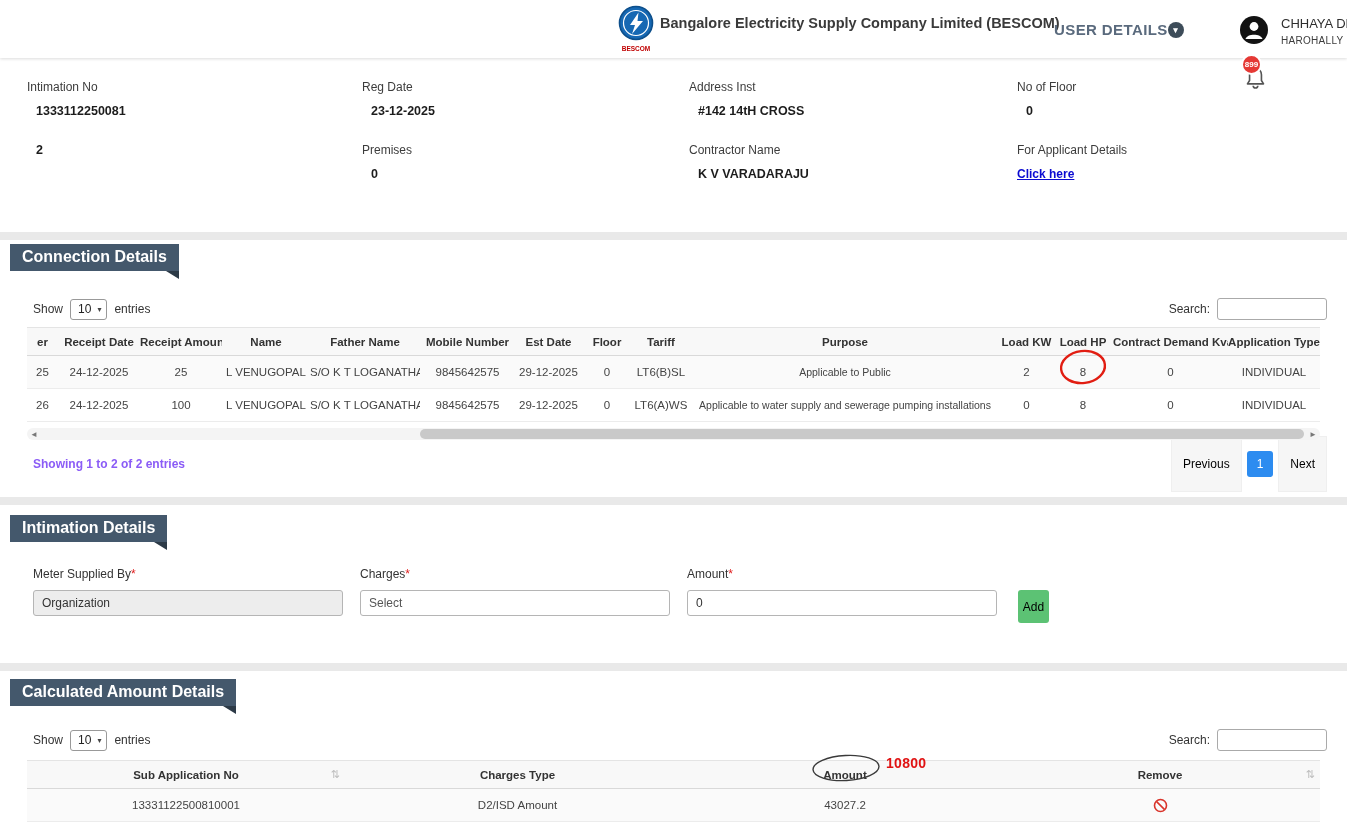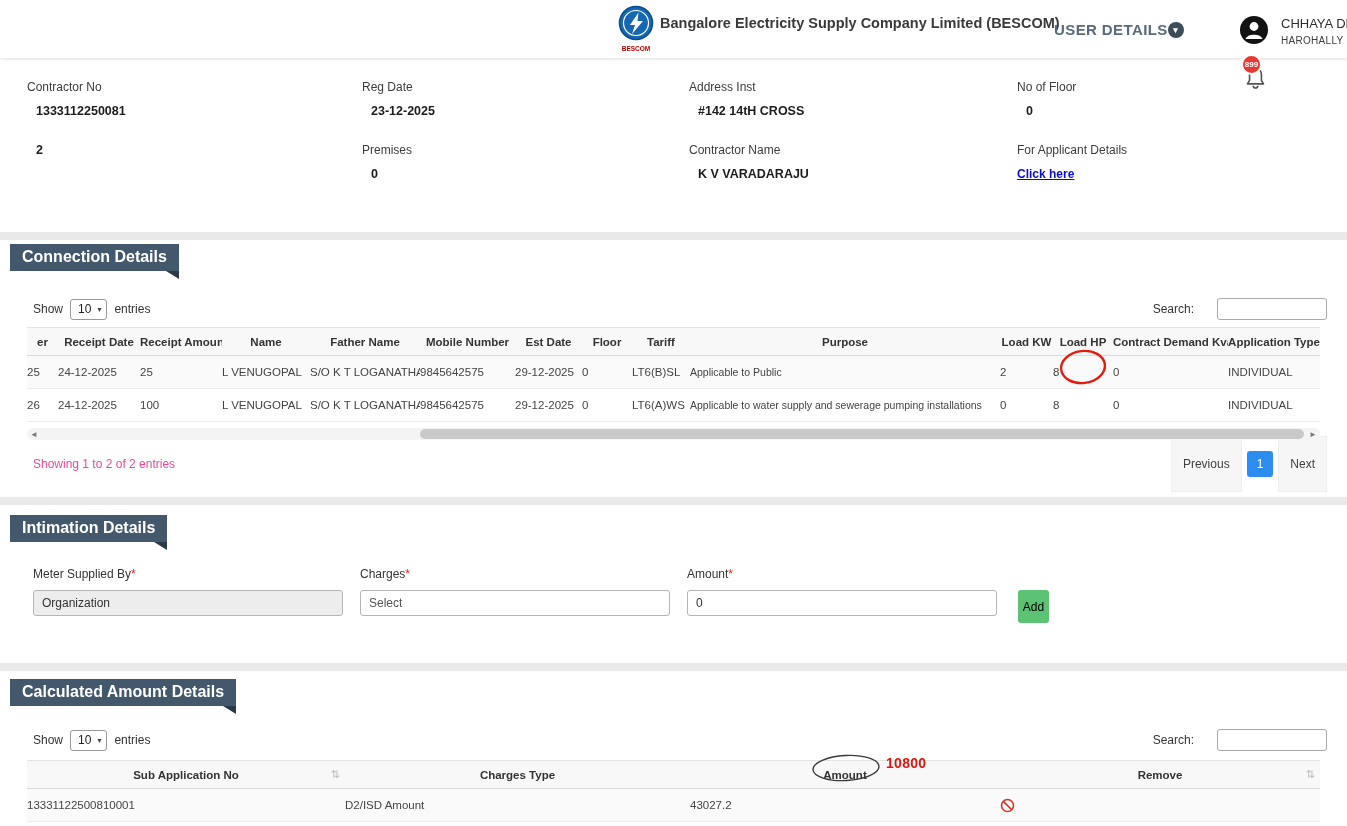--- a/index.html
+++ b/index.html
@@ -33,41 +33,41 @@
   .section-tab::after { content:""; position:absolute; top:100%; right:0; width:0; height:0; border-top:8px solid #2c3a47; border-left:13px solid transparent; }
   section.panel { background:#fff; }
   .pt { padding-top:8px; }
   .pt-conn { padding-top:4px; }
   
   .controls { display:flex; justify-content:space-between; align-items:center; margin:26px 20px 0 33px; height:24px; }
   .controls.calc-controls { margin-top:22px; }
   .show-entries { display:flex; align-items:center; gap:7px; color:#333; }
   .select-box { border:1px solid #999; border-radius:3px; height:21px; padding:0 5px 0 7px; display:inline-flex; align-items:center; gap:6px; font-size:12px; color:#222; background:#fff; cursor:pointer; }
   .select-box .arrow { font-size:8px; color:#444; }
-  .search-wrap { display:flex; align-items:center; gap:23px; color:#333; }
+  .search-wrap { display:flex; align-items:center; gap:7px; color:#333; }
   .search-input { width:110px; height:22px; border:1px solid #aaa; border-radius:3px; padding:0 5px; font-size:12px; outline:none; }
   
   .table-wrap { margin:6px 27px 0; }
   .table-wrap.calc { margin-top:8px; }
   table { border-collapse:collapse; table-layout:fixed; width:100%; }
   thead th { height:28px; font-size:11.5px; font-weight:bold; color:#333; background:#f8f8f8; border-top:1px solid #e4e4e4; border-bottom:1px solid #d9d9d9; text-align:center; white-space:nowrap; overflow:hidden; position:relative; }
-  tbody td { height:33px; font-size:11.5px; color:#444; text-align:left; border-bottom:1px solid #ececec; white-space:nowrap; overflow:hidden; }
+  tbody td { height:33px; font-size:11.5px; color:#444; text-align:center; border-bottom:1px solid #ececec; white-space:nowrap; overflow:hidden; }
   tbody tr:nth-child(odd) { background:#fafafa; }
   td.small { font-size:10.5px; }
   .sort-icon { position:absolute; right:5px; top:7px; font-size:11px; color:#bdbdbd; font-weight:normal; }
   
   .hscroll { position:relative; margin:6px 27px 0; height:12px; background:#f4f4f4; border-radius:6px; }
   .hs-arrow { position:absolute; top:0; width:14px; height:12px; font-size:8px; color:#777; display:flex; align-items:center; justify-content:center; cursor:pointer; }
   .hs-left { left:0; } .hs-right { right:0; }
   .hs-thumb { position:absolute; left:30.4%; right:16px; top:1px; height:10px; background:#c9c9c9; border-radius:5px; cursor:pointer; }
   
   .table-footer { display:flex; justify-content:space-between; align-items:center; margin:10px 20px 0 33px; height:28px; }
-  .showing-text { color:#ec4899; }
+  .showing-text { color:#8b5cf6;font-weight:bold; }
   .pagination { display:flex; align-items:center; gap:5px; }
-  .page-btn { padding:20px 11px; font-size:12px; color:#404040; background:#f6f6f6; border:1px solid #efefef; border-radius:0; cursor:pointer; }
+  .page-btn { padding:20px 11px; font-size:12px; color:#000000; background:#f6f6f6; border:1px solid #efefef; border-radius:0; cursor:pointer; }
   .page-current { padding:6px 10px; font-size:12px; color:#fff; background:#2d8cf0; border-radius:3px; cursor:pointer; }
   
   .int-form { position:relative; margin:25px 0 21px 33px; height:75px; }
   .form-field { position:absolute; top:0; }
   .ff-1 { left:0; } .ff-2 { left:327px; } .ff-3 { left:654px; }
   .flabel { color:#333; margin-bottom:9px; font-size:12px; }
   .req { color:#e02020; }
   .text-input { width:310px; height:26px; border:1px solid #b5b5b5; border-radius:3px; padding:0 8px; font-size:12px; color:#333; background:#fff; outline:none; }
   .text-input.grayed { background:#ededed; }
   .fake-select { width:310px; height:26px; border:1px solid #b5b5b5; border-radius:3px; padding:0 8px; font-size:12px; color:#555; background:#fff; display:flex; align-items:center; cursor:pointer; }
@@ -117,21 +117,21 @@
   </div>
 
   <div class="user-block">
     <div class="uname">CHHAYA DE</div>
     <div class="uloc">HAROHALLY</div>
   </div>
 </header>
 
 <section class="info-grid">
   <div class="field">
-    <div class="label">Contractor No</div>
+    <div class="label">Intimation No</div>
     <div class="value">1333112250081</div>
   </div>
   <div class="field">
     <div class="label">Reg Date</div>
     <div class="value">23-12-2025</div>
   </div>
   <div class="field">
     <div class="label">Address Inst</div>
     <div class="value">#142  14tH CROSS</div>
   </div>

